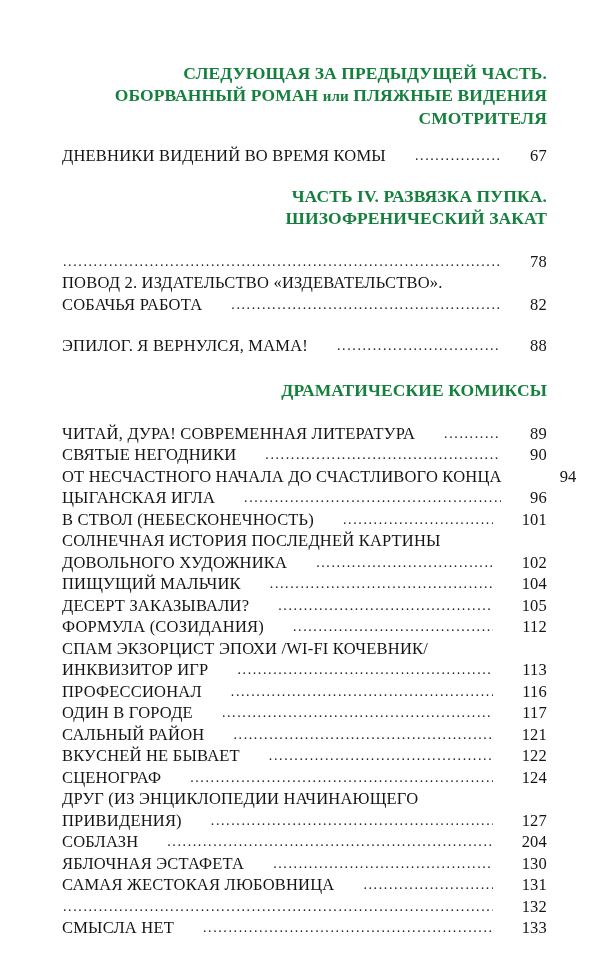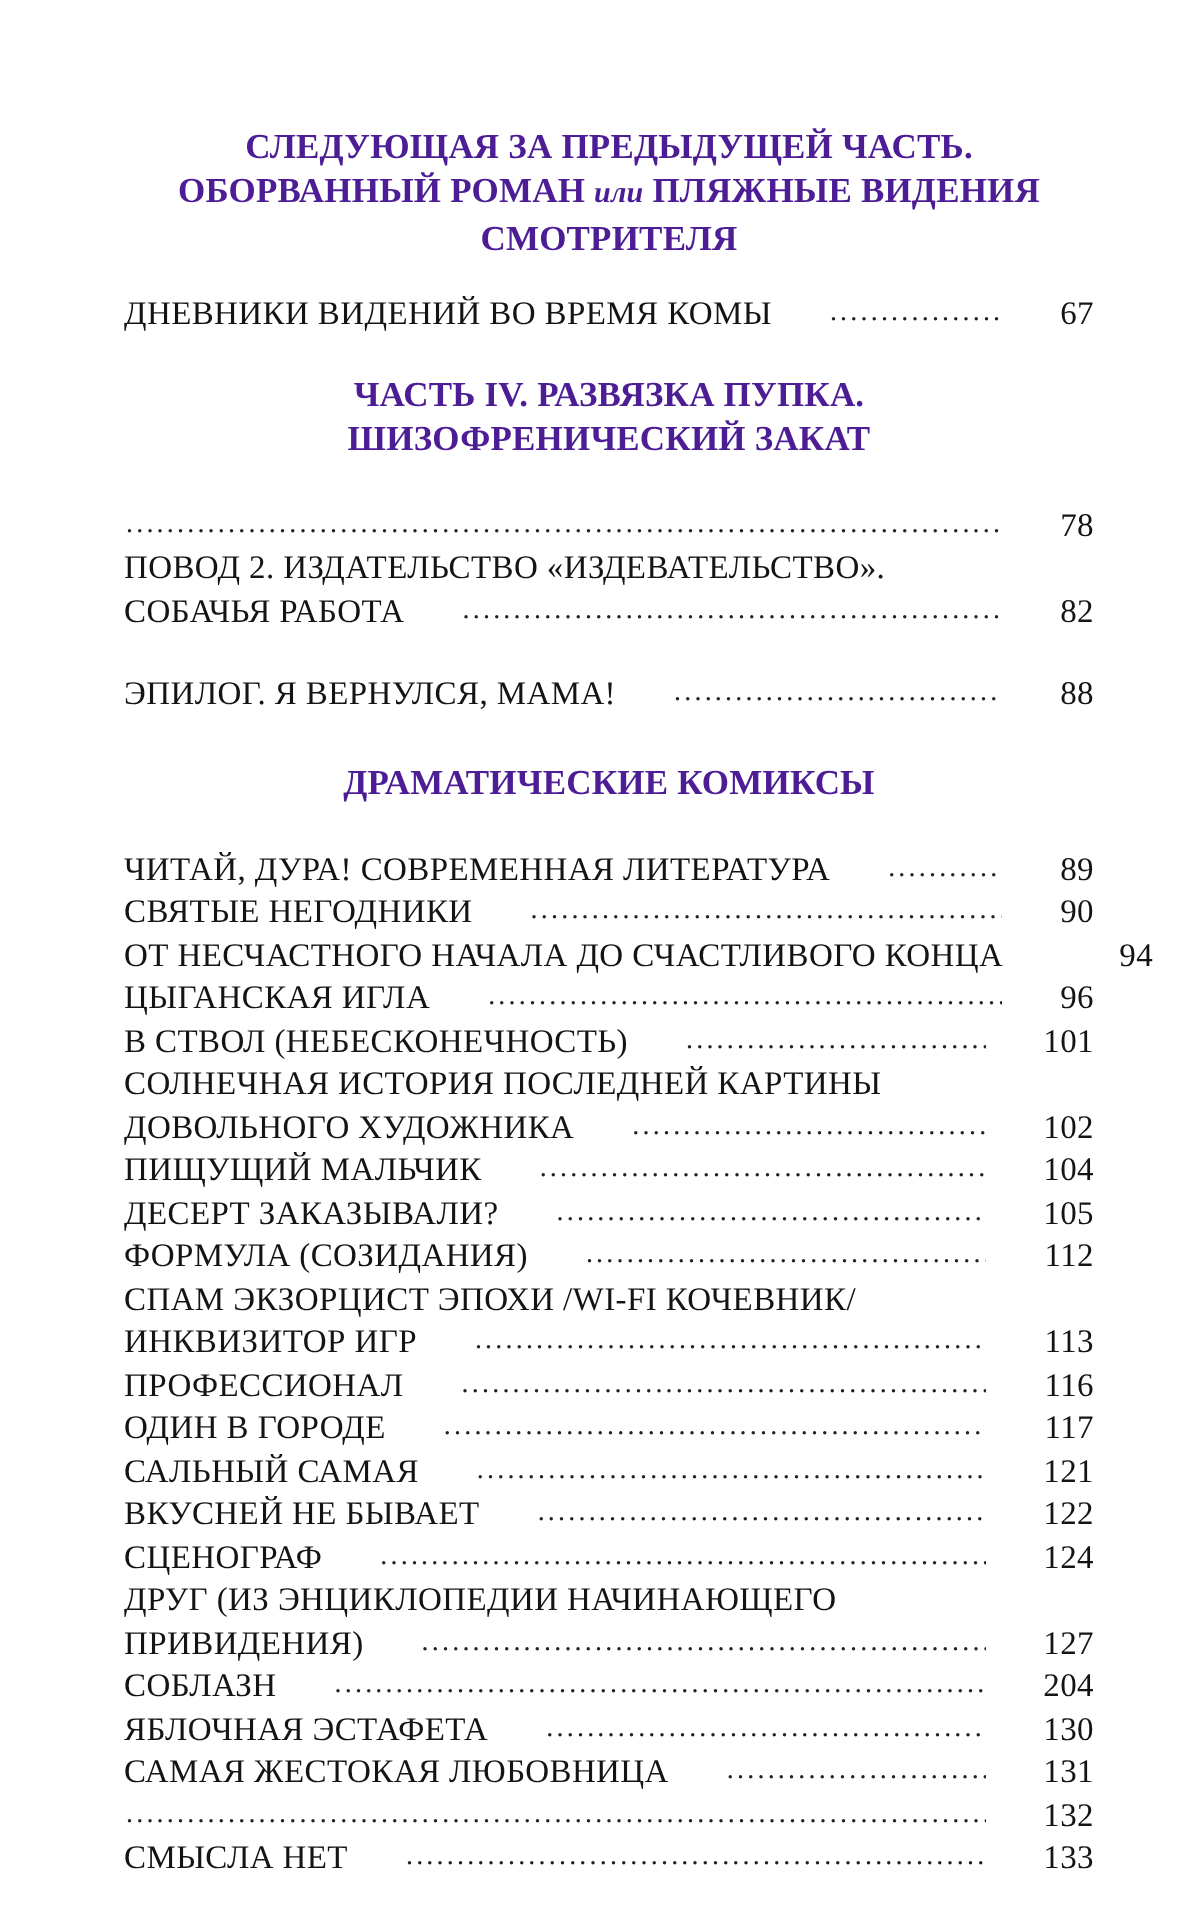--- a/index.html
+++ b/index.html
@@ -3,28 +3,28 @@
 <meta charset="utf-8">
 <style>
   html, body { margin: 0; padding: 0; background: #ffffff; }
   body { width: 600px; height: 954px; overflow: hidden; position: relative; }
   .page {
     position: absolute; left: 62px; top: 62px; width: 485px;
     font-family: "Liberation Serif", "DejaVu Serif", serif;
     color: #141414;
   }
   .heading {
-    text-align: center;
+    text-align: right;
     font-weight: bold;
     font-size: 17.5px;
     line-height: 22px;
-    color: #4c1d95;
+    color: #15803d;
     letter-spacing: 0.1px;
   }
-  .heading .small { font-size: 15px; font-style: italic; }
+  .heading .small { font-size: 15px; }
   .toc { list-style: none; margin: 0; padding: 0; }
   .entry {
     font-size: 16.5px;
     line-height: 21.5px;
     letter-spacing: 0.2px;
     display: block;
   }
   .entry .first-line { display: block; white-space: nowrap; }
   .entry .last-line { display: flex; align-items: flex-end; white-space: nowrap; gap: 28px; }
   .entry .title { flex: 0 0 auto; }
@@ -183,21 +183,21 @@
       </li>
       <li class="entry">
         <span class="last-line">
           <span class="title">ОДИН В ГОРОДЕ</span>
           <span class="leader"></span>
           <span class="page-num">117</span>
         </span>
       </li>
       <li class="entry">
         <span class="last-line">
-          <span class="title">САЛЬНЫЙ САМАЯ</span>
+          <span class="title">САЛЬНЫЙ РАЙОН</span>
           <span class="leader"></span>
           <span class="page-num">121</span>
         </span>
       </li>
       <li class="entry">
         <span class="last-line">
           <span class="title">ВКУСНЕЙ НЕ БЫВАЕТ</span>
           <span class="leader"></span>
           <span class="page-num">122</span>
         </span>

